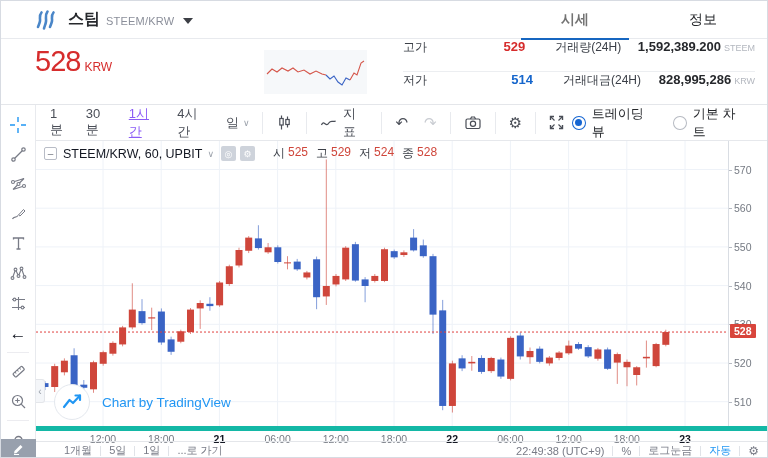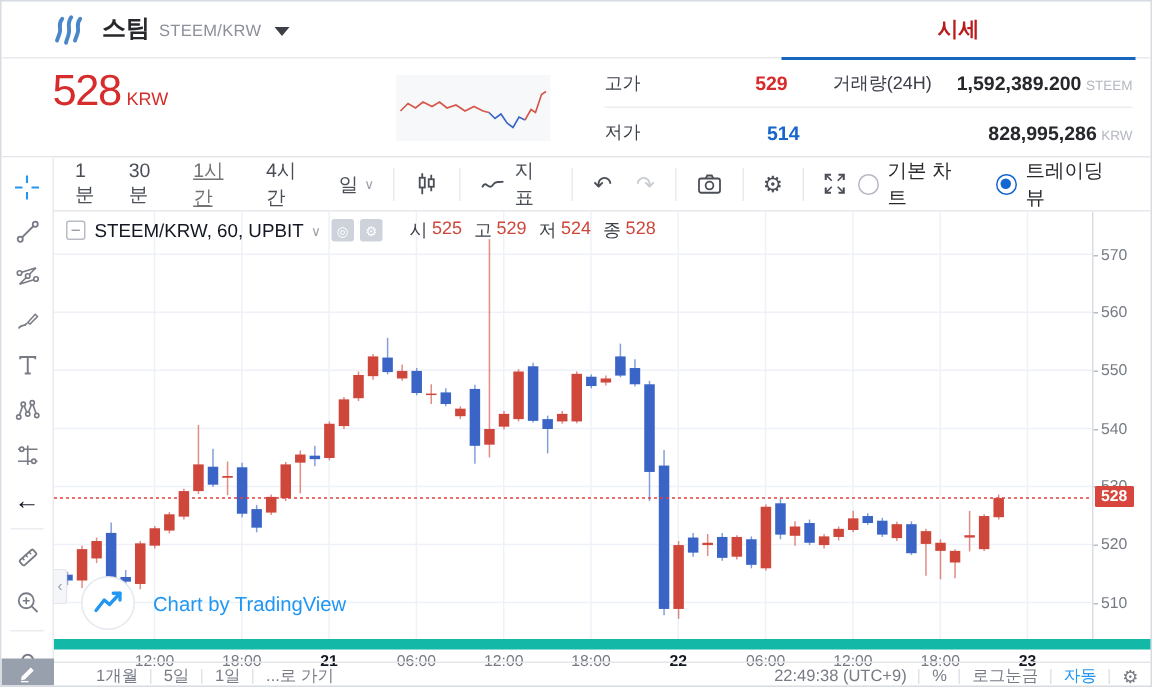--- a/index.html
+++ b/index.html
@@ -11,48 +11,48 @@
   .hrow1 { position:absolute; top:0; left:0; right:0; height:38px;
            border-bottom:1px solid #e8eaee; display:flex; align-items:center; padding-left:34px; }
   .logo { width:24px; height:24px; }
   .coin-name { font-size:16px; font-weight:bold; color:#26282c; margin-left:9px; }
   .pair { font-size:11px; color:#8b8f9a; margin-left:6px; margin-top:3px; letter-spacing:.2px; }
   .caret-down { width:0; height:0; border-left:5px solid transparent; border-right:5px solid transparent;
                 border-top:6px solid #3c3f45; margin-left:9px; margin-top:2px; cursor:pointer; }
   .tabs { margin-left:auto; display:flex; height:38px; width:256px; }
   .tab { flex:1; display:flex; align-items:center; justify-content:center; font-size:14px;
          color:#26282c; position:relative; cursor:pointer; }
-  .tab.active { color:#b91c1c; font-weight:bold; }
+  .tab.active { color:#737373; font-weight:bold; }
   .tab.active::after { content:""; position:absolute; left:10px; right:10px; bottom:-1px; height:2px; background:#1666c0; }
 
   
   .hrow2 { position:absolute; top:38px; left:0; right:0; height:66px; border-bottom:1px solid #e4e6ea; }
   .price-block { position:absolute; left:34px; top:6px; }
   .price-line { display:flex; align-items:baseline; color:#d62c2c; }
   .price-big { font-size:29px; font-weight:500; letter-spacing:-1px; }
   .price-cur { font-size:12px; margin-left:4px; }
   .change-line { font-size:12px; margin-top:4px; }
   .change-label { color:#3c4048; }
   .change-val { color:#d62c2c; font-weight:bold; margin-left:4px; }
   .sparkline { position:absolute; left:263px; top:11px; width:103px; height:44px; background:#f6f8fa; }
   .stats { position:absolute; left:402px; right:12px; top:0; height:66px; font-size:12px; }
-  .srow { height:33px; display:flex; align-items:center; }
+  .srow { height:33px; display:flex; }
   .srow:first-child { border-bottom:1px solid #eceef1; }
   .slabel { width:72px; color:#3c4048; }
   .sval { width:58px; text-align:right; font-weight:bold; font-size:13px; }
   .sval.red { color:#d62c2c; } .sval.blue { color:#1666cc; }
   .slabel2 { margin-left:30px; width:88px; color:#3c4048; }
   .sval2 { flex:1; text-align:right; font-weight:bold; font-size:13px; color:#26282c; }
   .unit { font-size:9px; color:#b3b7bf; font-weight:normal; margin-left:3px; }
 
   
   .ctoolbar { position:absolute; top:104px; left:35px; right:0; height:36px;
               border-bottom:1px solid #e6e8ec; display:flex; align-items:center; padding:0 6px; }
   .tf-btn { font-size:13px; color:#4a4e57; padding:0 8px; cursor:pointer; display:flex; align-items:center; }
-  .tf-btn.active { color:#737373;text-decoration:underline; }
+  .tf-btn.active { color:#8b5cf6;text-decoration:underline; }
   .chev { font-size:9px; color:#9aa0aa; margin-left:4px; }
   .vsep { width:1px; height:22px; background:#e8eaee; margin:0 5px; }
   .tool-btn { padding:0 8px; display:flex; align-items:center; cursor:pointer; color:#4a4e57; font-size:13px; }
   .tool-btn svg { display:block; }
   .undo { font-size:15px; color:#4a4e57; }
   .redo { font-size:15px; color:#c9ccd2; }
   .radio-group { margin-left:auto; display:flex; align-items:center; padding-right:14px; font-size:13px; color:#26282c; }
   .radio { width:14px; height:14px; border-radius:50%; border:1.5px solid #b6bac2; margin-right:6px;
            display:inline-flex; align-items:center; justify-content:center; background:#fff; }
   .radio.sel { border-color:#1666d2; }
@@ -89,21 +89,21 @@
   .attr-circle { width:36px; height:36px; border-radius:50%; background:#fff; border:1px solid #e4e8ee;
                  display:flex; align-items:center; justify-content:center; cursor:pointer; }
   .attr-text { color:#2196f3; font-size:13.5px; margin-left:12px; cursor:pointer; }
 
   
   .price-axis { position:absolute; left:727px; top:140px; width:41px; height:285px; border-left:1px solid #d9dde3; }
   .ptick { position:absolute; left:5px; font-size:10.5px; color:#757a83; }
   .ptick::before { content:""; position:absolute; left:-5px; top:6px; width:3px; height:1px; background:#b8bcc4; }
   .price-badge { position:absolute; left:1px; padding:1px 4px 1px; background:#d8453c; color:#fff;
                  font-size:10.5px; font-weight:bold; border-radius:1px; }
-  .time-axis { position:absolute; left:35px; top:425px; width:733px; height:15px; border-top:7px solid #14b8a6; }
+  .time-axis { position:absolute; left:35px; top:425px; width:733px; height:15px; border-top:5px solid #14b8a6; }
   .ttick { position:absolute; top:2px; font-size:10.5px; color:#757a83; transform:translateX(-50%); }
   .ttick.bold { color:#131722; font-weight:bold; }
 
   
   .bottom-bar { position:absolute; left:35px; right:0; top:440px; height:18px; border-top:1px solid #e4e6ea;
                 display:flex; align-items:center; font-size:11px; color:#787b86; padding:0 8px 0 28px; }
   .bb-item { padding:0 8px; cursor:pointer; white-space:nowrap; }
   .bb-sep { width:1px; height:10px; background:#e0e3e8; }
   .bb-right { margin-left:auto; display:flex; align-items:center; }
   .bb-auto { color:#2196f3; font-weight:normal; }
@@ -120,20 +120,21 @@
         <path d="M6.5 4.5 C3.5 8 5.5 10 5 13 C4.6 15.5 3.5 17 3 19"></path>
         <path d="M12.5 3.5 C9.5 7.5 11.5 10 11 13.5 C10.6 16.5 9.5 18 9 20.5"></path>
         <path d="M18.5 4.5 C15.5 8 17.5 10 17 13 C16.6 15.5 15.5 17 15 19"></path>
       </g>
     </svg>
     <span class="coin-name">스팀</span>
     <span class="pair">STEEM/KRW</span>
     <span class="caret-down"></span>
     <div class="tabs">
       <div class="tab active">시세</div>
+      <div class="tab">정보</div>
     </div>
   </div>
 
   <div class="hrow2">
     <div class="price-block">
       <div class="price-line">
         <span class="price-big">528</span>
         <span class="price-cur">KRW</span>
       </div>
     </div>
@@ -147,20 +148,21 @@
     <div class="stats">
       <div class="srow">
         <span class="slabel">고가</span>
         <span class="sval red">529</span>
         <span class="slabel2">거래량(24H)</span>
         <span class="sval2"><span>1,592,389.200</span><span class="unit">STEEM</span></span>
       </div>
       <div class="srow">
         <span class="slabel">저가</span>
         <span class="sval blue">514</span>
+        <span class="slabel2">거래대금(24H)</span>
         <span class="sval2"><span>828,995,286</span><span class="unit">KRW</span></span>
       </div>
     </div>
   </div>
 
   <div class="ctoolbar">
     <span class="tf-btn">1분</span>
     <span class="tf-btn">30분</span>
     <span class="tf-btn active">1시간</span>
     <span class="tf-btn">4시간</span>
@@ -199,26 +201,26 @@
     <span class="tool-btn" style="font-size:15px">⚙</span>
     <span class="vsep"></span>
     <span class="tool-btn">
       <svg width="15" height="15" viewBox="0 0 15 15" fill="none" stroke="#4a4e57" stroke-width="1.4">
         <path d="M1.5 5 V1.5 H5 M10 1.5 H13.5 V5 M13.5 10 V13.5 H10 M5 13.5 H1.5 V10"></path>
         <path d="M1.5 1.5 L5.5 5.5 M13.5 1.5 L9.5 5.5 M13.5 13.5 L9.5 9.5 M1.5 13.5 L5.5 9.5" stroke-width="1.1"></path>
       </svg>
     </span>
     <div class="radio-group">
       <span class="radio-item">
+        <span class="radio sel"></span>
+        <span>트레이딩뷰</span>
+      </span>
+      <span class="radio-item">
         <span class="radio"></span>
         <span>기본 차트</span>
-      </span>
-      <span class="radio-item">
-        <span class="radio sel"></span>
-        <span>트레이딩뷰</span>
       </span>
     </div>
   </div>
 
   <div class="ltoolbar">
     <span class="licon">
       <svg width="18" height="18" viewBox="0 0 18 18" fill="none" stroke="#2196f3" stroke-width="1.4">
         <path d="M9 1 V6 M9 12 V17 M1 9 H6 M12 9 H17"></path>
       </svg>
     </span>

